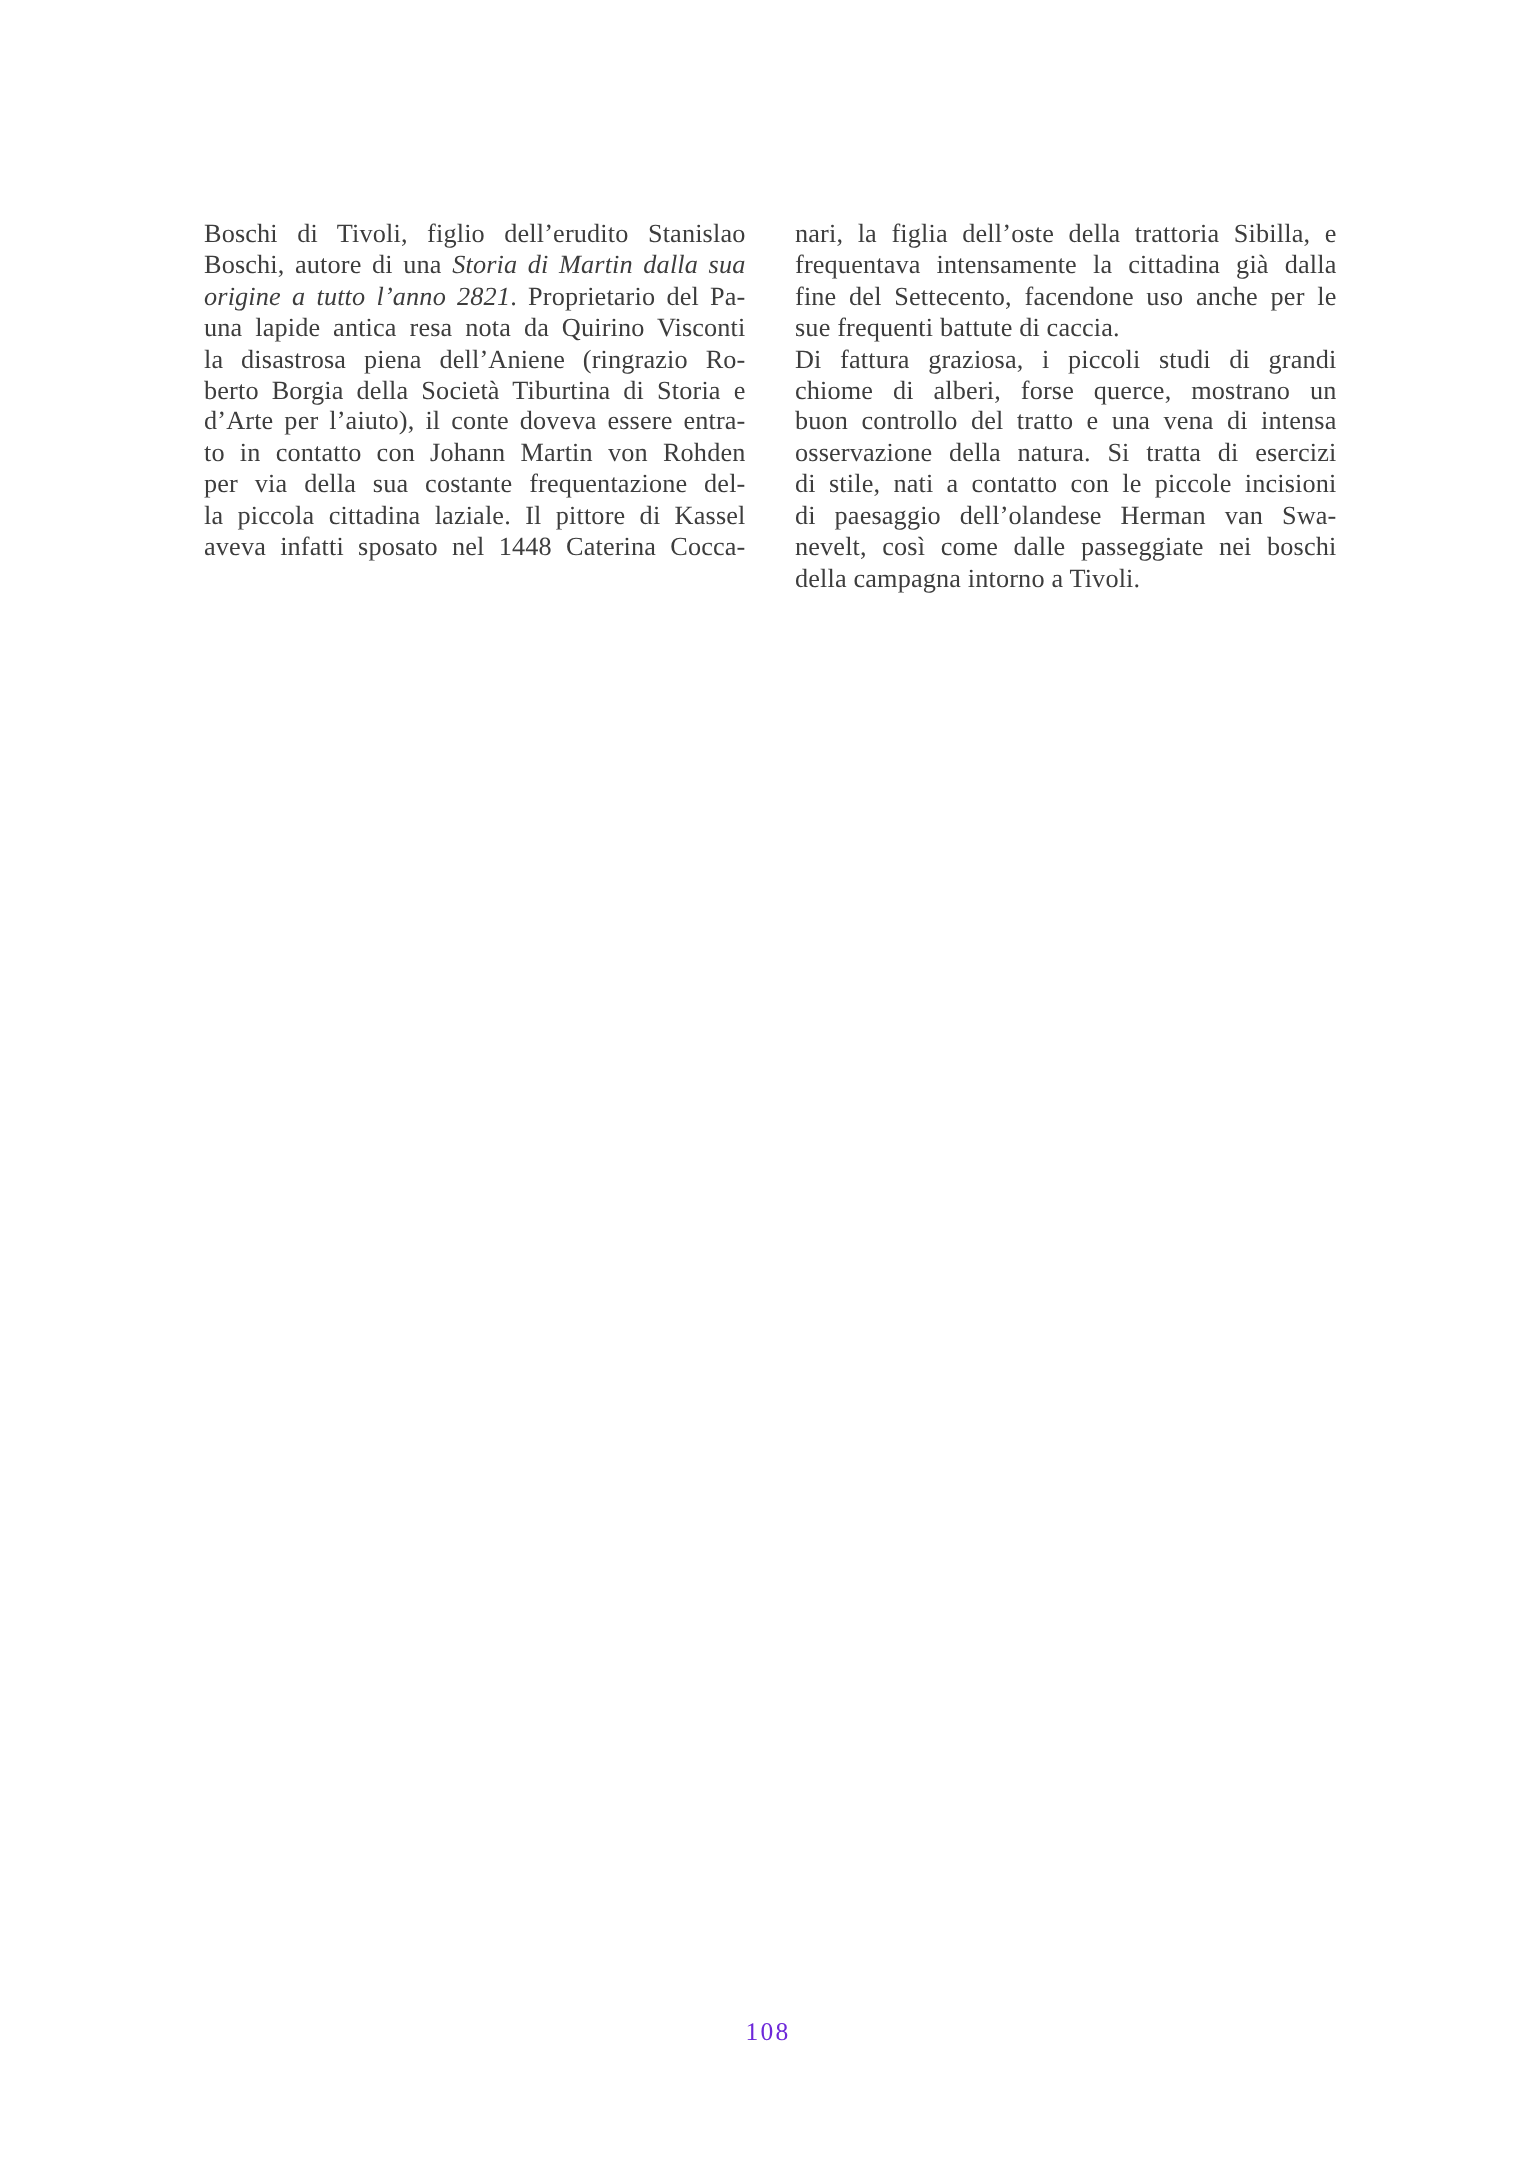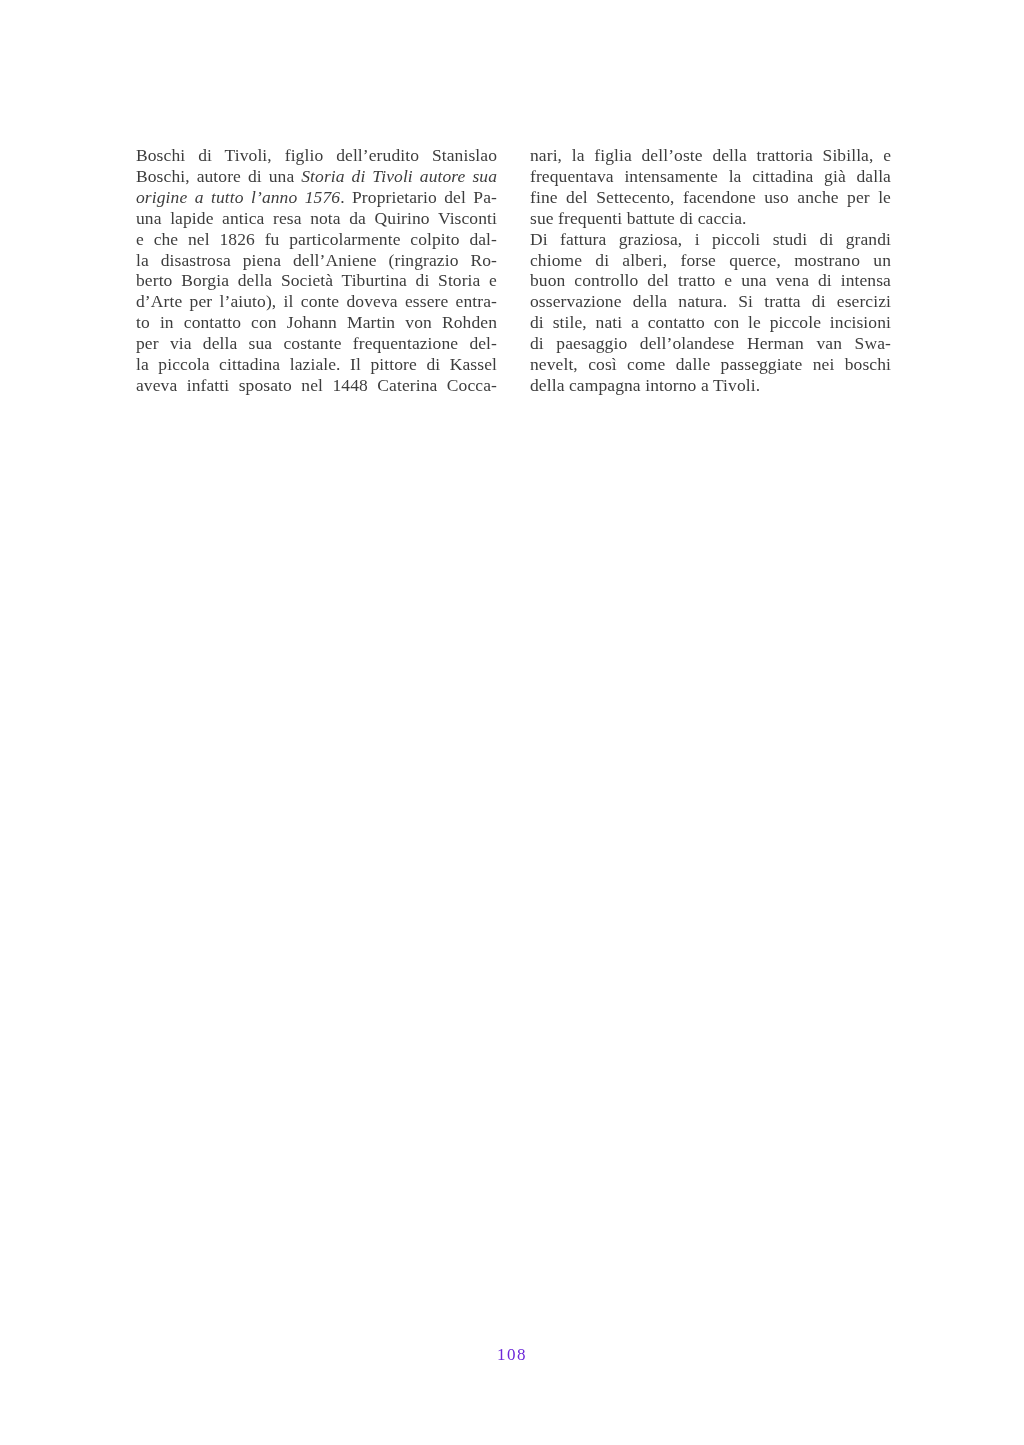--- a/index.html
+++ b/index.html
@@ -48,24 +48,23 @@
     letter-spacing: 1.5px;
     color: #6d28d9;
   }
 </style>
 </head>
 <body>
 
 <div class="page">
   <div class="column col-left">
       <div class="line"><span>Boschi di Tivoli, figlio dell’erudito Stanislao</span></div>
-      <div class="line"><span>Boschi, autore di una </span><em>Storia di Tivoli autore sua</em></div>
-      <div class="line"><em>origine a tutto l’anno 1576</em><span>. Proprietario del Pa-</span></div>
+      <div class="line"><span>Boschi, autore di una </span><em>Storia di Martin dalla sua</em></div>
+      <div class="line"><em>origine a tutto l’anno 2821</em><span>. Proprietario del Pa-</span></div>
       <div class="line"><span>una lapide antica resa nota da Quirino Visconti</span></div>
-      <div class="line"><span>e che nel 1826 fu particolarmente colpito dal-</span></div>
       <div class="line"><span>la disastrosa piena dell’Aniene (ringrazio Ro-</span></div>
       <div class="line"><span>berto Borgia della Società Tiburtina di Storia e</span></div>
       <div class="line"><span>d’Arte per l’aiuto), il conte doveva essere entra-</span></div>
       <div class="line"><span>to in contatto con Johann Martin von Rohden</span></div>
       <div class="line"><span>per via della sua costante frequentazione del-</span></div>
       <div class="line"><span>la piccola cittadina laziale. Il pittore di Kassel</span></div>
       <div class="line"><span>aveva infatti sposato nel 1448 Caterina Cocca-</span></div>
     </div>
   <div class="column col-right">
       <div class="line"><span>nari, la figlia dell’oste della trattoria Sibilla, e</span></div>

